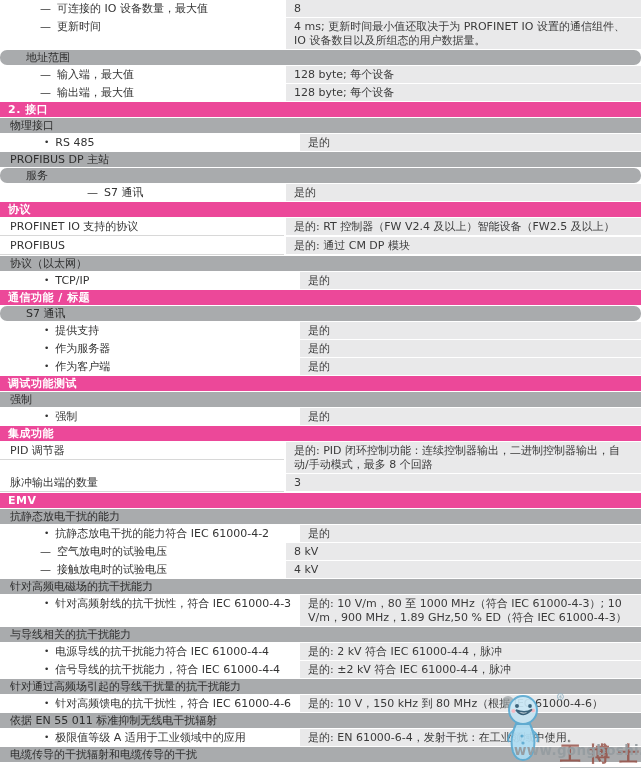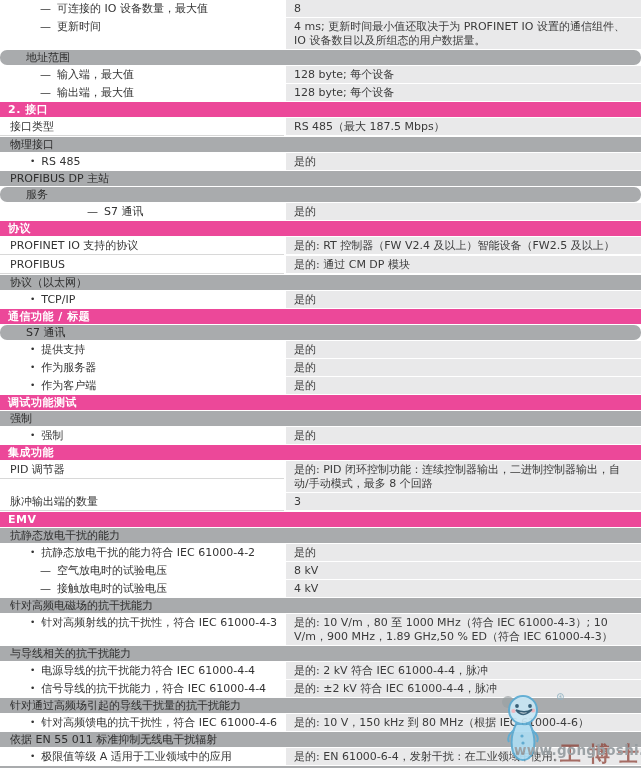--- a/index.html
+++ b/index.html
@@ -24,21 +24,21 @@
     margin-bottom:1px;
   }
   .bar.i1{padding-left:26px;border-radius:7px;}
   
   .row{display:flex;align-items:flex-start;margin-bottom:1px;}
   .label{
     width:284px;flex:none;box-sizing:border-box;
     padding:2px 6px 1px 10px;line-height:14px;color:#333;
   }
   .label.divider{border-bottom:1px solid #d8d8d8;}
-  .label.ib{padding-left:30px;}
+  .label.ib{padding-left:30px;margin-left:14px;}
   .label.id{padding-left:40px;}
   .label.id2{padding-left:87px;}
   .prefix{margin-right:6px;}
   .prefix.bullet{font-size:9px;position:relative;top:-1px;}
   .value{
     flex:1;background:#e9e9ea;margin-left:2px;
     padding:2px 8px 1px 8px;line-height:14px;min-height:14px;color:#3a3a3a;
   }
   
   #watermark{
@@ -82,24 +82,20 @@
     <div class="bar i1">地址范围</div>
     <div class="row">
       <div class="label id"><span class="prefix">—</span><span>输入端，最大值</span></div>
       <div class="value">128 byte; 每个设备</div>
     </div>
     <div class="row">
       <div class="label id"><span class="prefix">—</span><span>输出端，最大值</span></div>
       <div class="value">128 byte; 每个设备</div>
     </div>
     <div class="sec">2. 接口</div>
-    <div class="row">
-      <div class="label  divider"><span>接口类型</span></div>
-      <div class="value">RS 485（最大 187.5 Mbps）</div>
-    </div>
     <div class="bar">物理接口</div>
     <div class="row">
       <div class="label ib"><span class="prefix bullet">•</span><span>RS 485</span></div>
       <div class="value">是的</div>
     </div>
     <div class="bar">PROFIBUS DP 主站</div>
     <div class="bar i1">服务</div>
     <div class="row">
       <div class="label id2"><span class="prefix">—</span><span>S7 通讯</span></div>
       <div class="value">是的</div>

